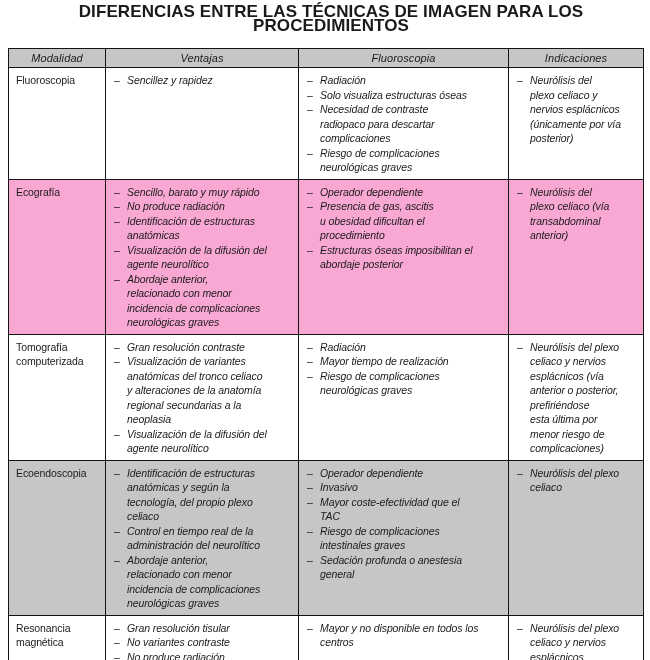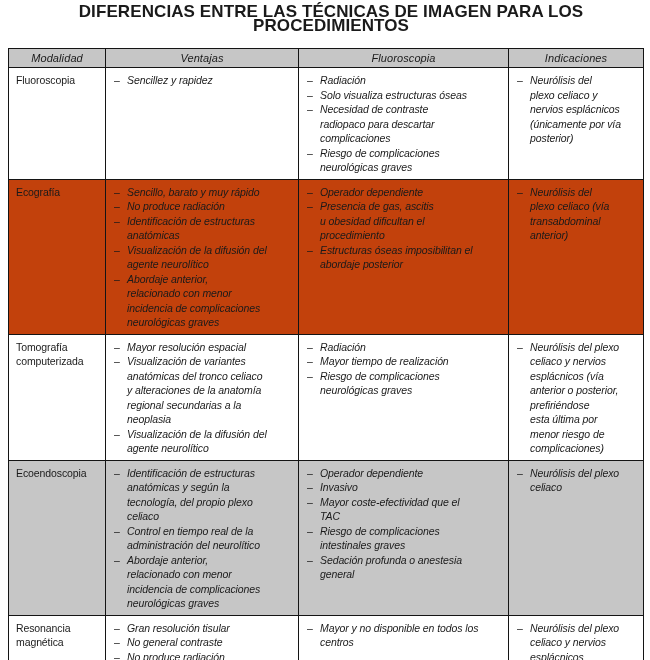--- a/index.html
+++ b/index.html
@@ -61,21 +61,21 @@
     background: #c6c6c6;
     font-style: italic;
     font-weight: 400;
     font-size: 11px;
     text-align: center;
     vertical-align: middle;
     padding: 2px 2px;
     letter-spacing: 0.1px;
   }
   tbody tr:nth-child(1) { height: 105px; }
-  tbody tr:nth-child(2) { height: 153px; background: #c2410c; }
+  tbody tr:nth-child(2) { height: 153px; background: #f9a8d4; }
   tbody tr:nth-child(3) { height: 125px; }
   tbody tr:nth-child(4) { height: 150px; background: #c6c6c6; }
   tbody tr:nth-child(5) { height: 45px; }
   td.cell {
     font-size: 10.5px;
     line-height: 14.5px;
     letter-spacing: -0.1px;
   }
   td.modality {
     padding: 5px 4px 0 7px;
@@ -188,21 +188,21 @@
 plexo celiaco (vía
 transabdominal
 anterior)</span></li>
               </ul>
             </td>
           </tr>
           <tr>
             <td class="cell modality">Tomografía computerizada</td>
             <td class="cell listcell">
               <ul class="dash-list">
-                <li><span class="marker">–</span><span class="li-text">Mayor resolución espacial</span></li>
+                <li><span class="marker">–</span><span class="li-text">Gran resolución contraste</span></li>
                 <li><span class="marker">–</span><span class="li-text">Visualización de variantes
 anatómicas del tronco celiaco
 y alteraciones de la anatomía
 regional secundarias a la
 neoplasia</span></li>
                 <li><span class="marker">–</span><span class="li-text">Visualización de la difusión del
 agente neurolítico</span></li>
               </ul>
             </td>
             <td class="cell listcell">
@@ -259,21 +259,21 @@
                 <li><span class="marker">–</span><span class="li-text">Neurólisis del plexo
 celiaco</span></li>
               </ul>
             </td>
           </tr>
           <tr>
             <td class="cell modality">Resonancia magnética</td>
             <td class="cell listcell">
               <ul class="dash-list">
                 <li><span class="marker">–</span><span class="li-text">Gran resolución tisular</span></li>
-                <li><span class="marker">–</span><span class="li-text">No general contraste</span></li>
+                <li><span class="marker">–</span><span class="li-text">No variantes contraste</span></li>
                 <li><span class="marker">–</span><span class="li-text">No produce radiación</span></li>
               </ul>
             </td>
             <td class="cell listcell">
               <ul class="dash-list">
                 <li><span class="marker">–</span><span class="li-text">Mayor y no disponible en todos los
 centros</span></li>
               </ul>
             </td>
             <td class="cell listcell">

